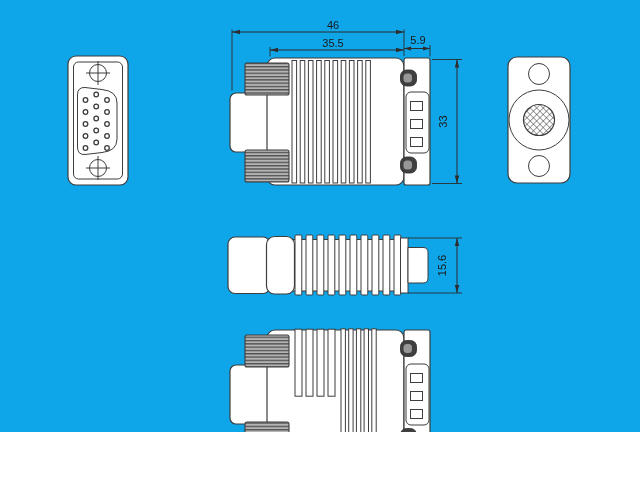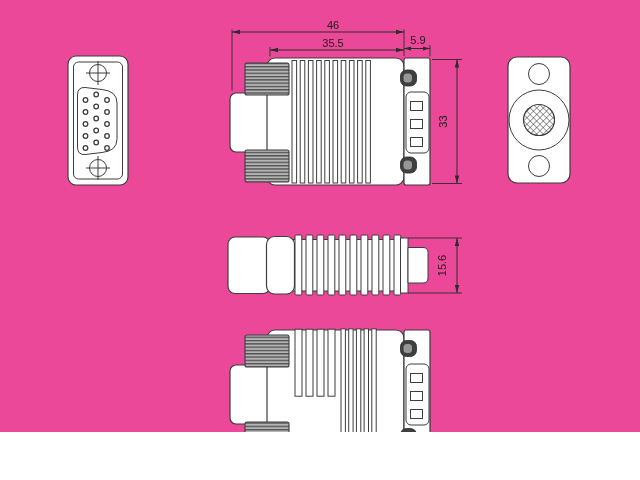--- a/index.html
+++ b/index.html
@@ -1,20 +1,20 @@
 <!DOCTYPE html>
 <html><head>
 <meta charset="utf-8">
 <style>
   html, body { margin: 0; padding: 0; background: #ffffff; }
   .stage {
     position: relative;
     width: 640px;
     height: 432px;
-    background: #ec4899;
+    background: #0ea5e9;
     font-family: "Liberation Sans", sans-serif;
     overflow: hidden;
   }
   svg { display: block; }
   .obj    { fill: #ffffff; stroke: #3d3d3d; stroke-width: 1.2; }
   .objthin{ fill: #ffffff; stroke: #3d3d3d; stroke-width: 1; }
   .dimln  { stroke: #2d2d2d; stroke-width: 1; fill: none; }
   .extln  { stroke: #2d2d2d; stroke-width: 0.9; fill: none; }
   .arrow  { fill: #2d2d2d; stroke: none; }
   .dimtxt { font-family: "Liberation Sans", sans-serif; font-size: 11px; fill: #1a1a1a; }

